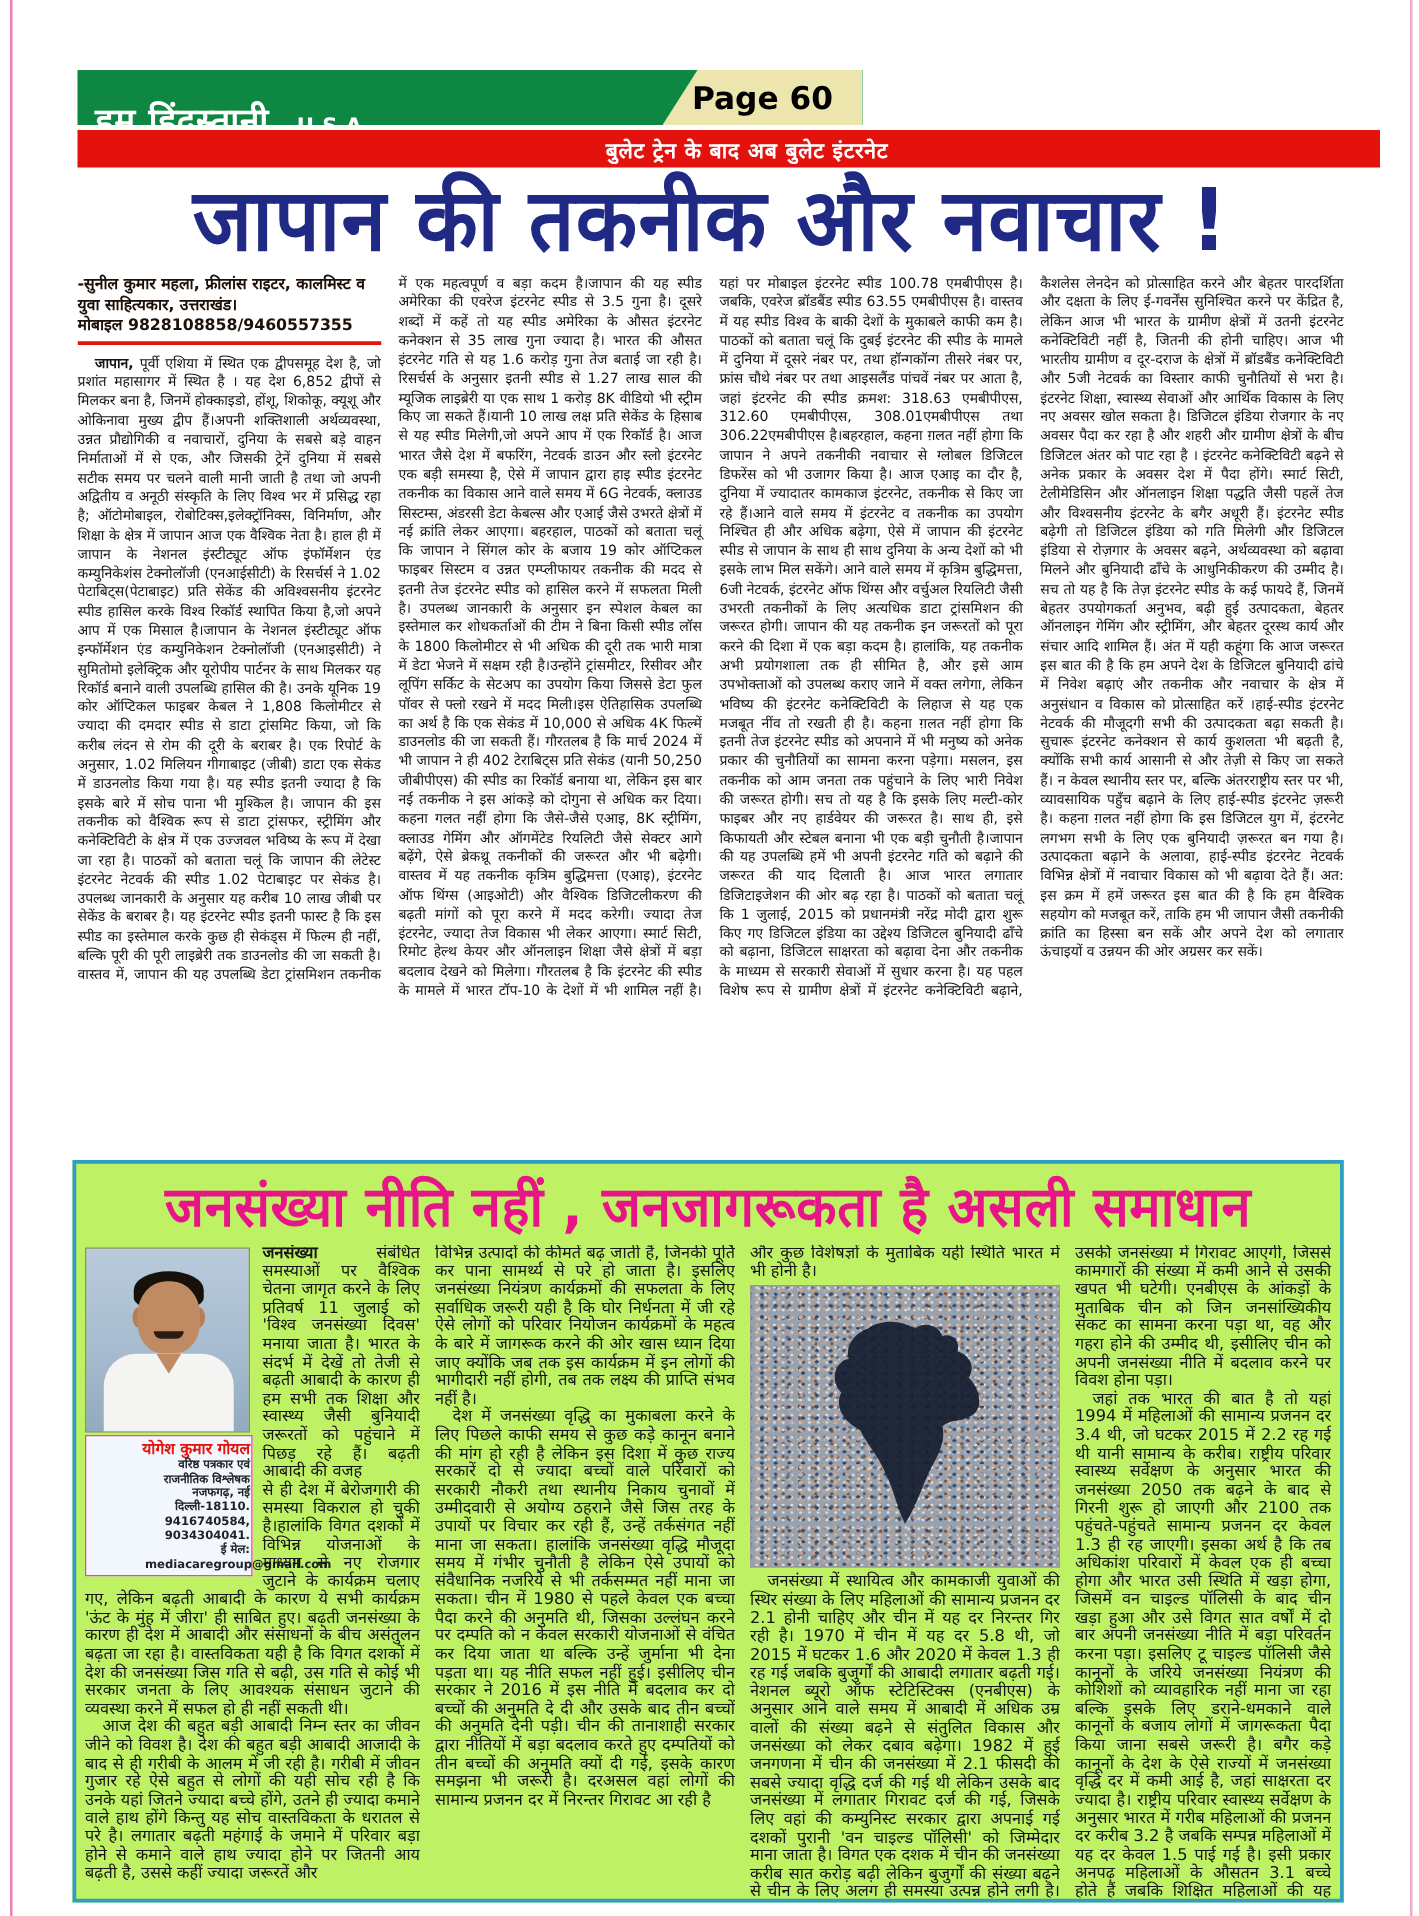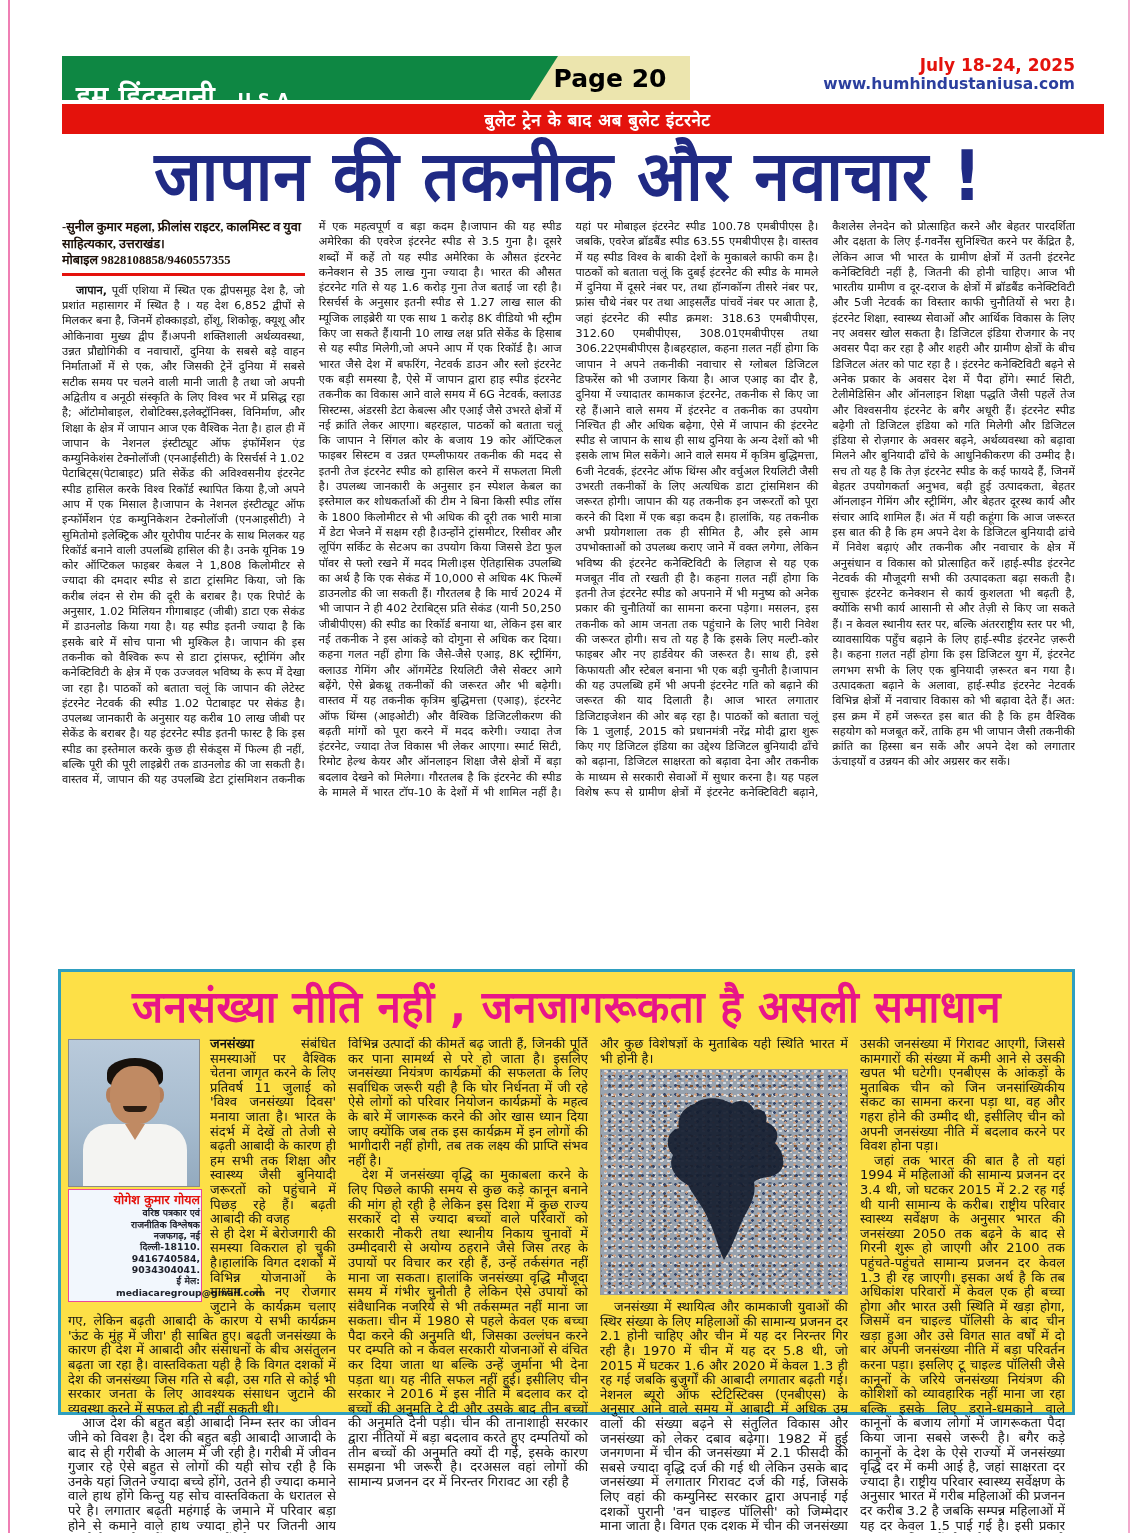--- a/index.html
+++ b/index.html
@@ -41,32 +41,32 @@
     display:flex;align-items:center;justify-content:center;
     color:#202a84;font-size:64px;font-weight:800;letter-spacing:1px;white-space:nowrap;
     transform:scaleY(1.08);
   }
 
   
   .article1{
     position:absolute;left:62px;top:219px;width:1013px;height:668px;
     column-count:4;column-gap:14px;overflow:hidden;
   }
-  .byline{margin:0 0 3px 0;font-size:12.6px;font-weight:800;color:#1c1008;line-height:1.32;font-family:Liberation Serif, serif;}
+  .byline{margin:0 0 3px 0;font-size:12.6px;font-weight:800;color:#1c1008;line-height:1.32;}
   .byline-rule{border:none;border-top:3px solid #e4120c;margin:4px 0 7px 0;}
   .bodytext{
     margin:0;font-size:11.2px;line-height:15.3px;text-align:justify;color:#141414;
   }
   .lead-word{font-weight:800;}
   .indent{display:inline-block;width:14px;}
 
   
   .article2-box{
-    position:absolute;left:58px;top:928px;width:1017px;height:446px;
-    border:3px solid #2f9fc0;background:#fde047;box-sizing:border-box;padding:2px 7px 4px 7px;margin-top:41px;
+    position:absolute;left:58px;top:928px;width:1017px;height:594px;
+    border:3px solid #2f9fc0;background:#bef264;box-sizing:border-box;padding:2px 7px 4px 7px;
   }
   .headline2{
     margin:2px 0 4px 0;text-align:center;color:#e81588;font-size:42px;font-weight:800;
     letter-spacing:0.5px;white-space:nowrap;transform:scaleY(1.05);
   }
   .a2-grid{
     display:grid;grid-template-columns:268px 240px 248px 1fr;gap:12px;
     height:522px;overflow:hidden;
   }
   .a2-col{overflow:hidden;}
@@ -118,26 +118,22 @@
 <div class="page-edge left"></div>
 <div class="page-edge right"></div>
 
 <div class="masthead">
   <div class="brand-bar">
     <div class="brand-text">
       <span class="brand-name">हम हिंदुस्तानी,</span>
       <span class="brand-region">U.S.A.</span>
     </div>
     <div class="page-tab">
-      <span>Page 20</span>
+      <span>Page 60</span>
     </div>
-  </div>
-  <div class="issue-info">
-    <div class="issue-date">July 18-24, 2025</div>
-    <div class="issue-site">www.humhindustaniusa.com</div>
   </div>
 </div>
 
 <div class="kicker">
   <span>बुलेट ट्रेन के बाद अब बुलेट इंटरनेट</span>
 </div>
 
 <h1 class="headline1">जापान की तकनीक और नवाचार !</h1>
 
 <div class="article1">

